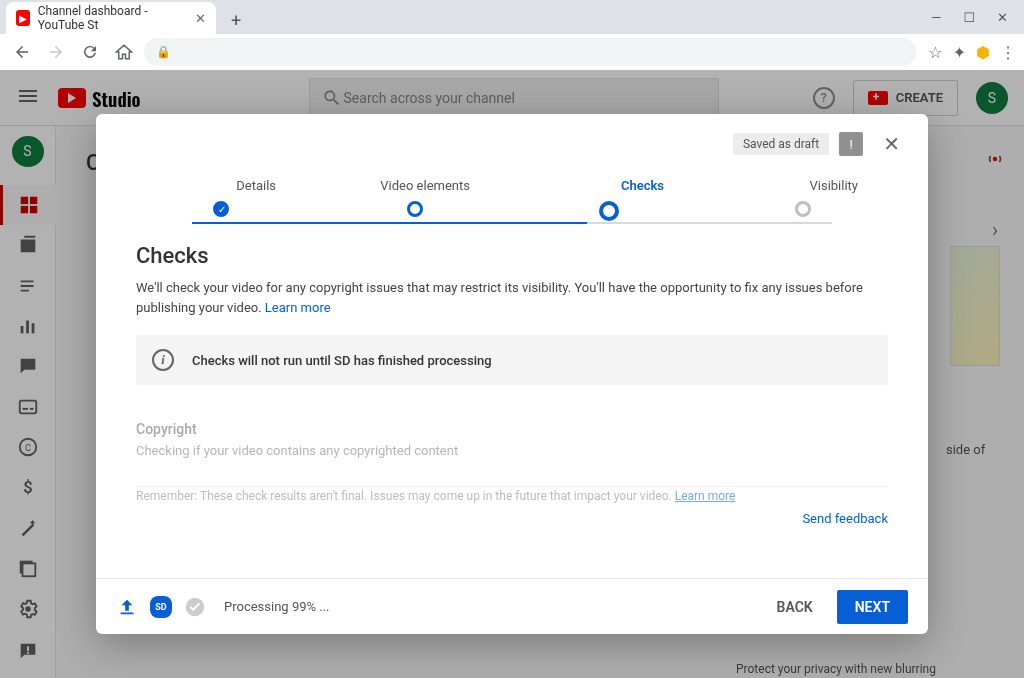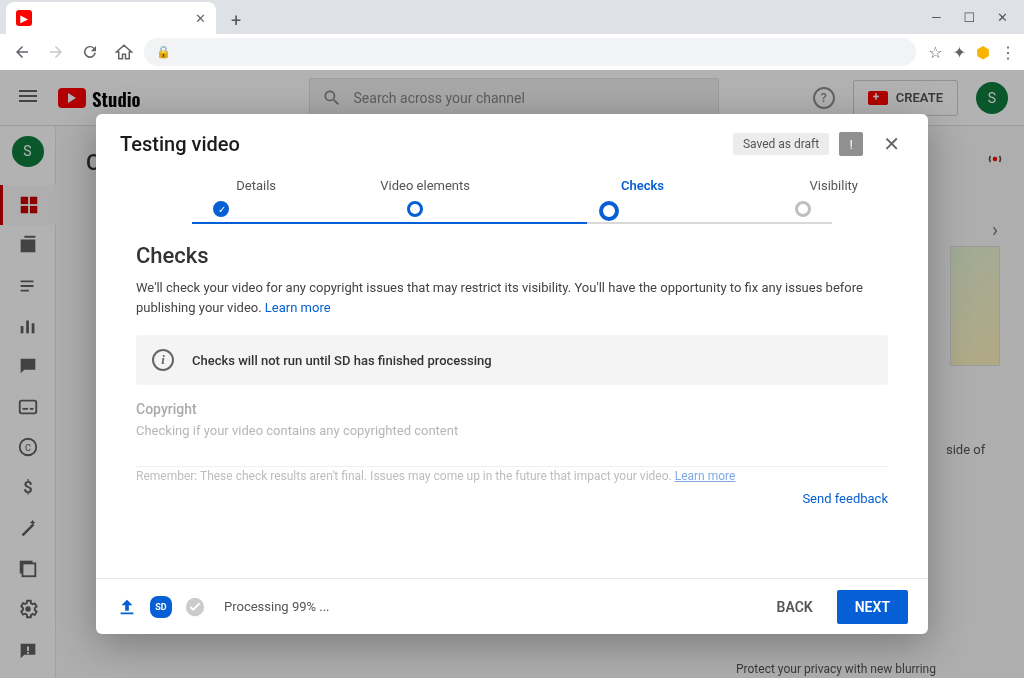--- a/index.html
+++ b/index.html
@@ -19,21 +19,21 @@
   .omnibox .lock { color:#5f6368; font-size:12px; }
   .addr-icons { display:flex; gap:10px; align-items:center; color:#5f6368; margin-left:6px;}
   .win-controls { position:absolute; top:0; right:0; height:34px; display:flex; align-items:center; gap:22px; padding-right:16px; color:#555; font-size:13px;}
 
   
   .studio-header { height:56px; background:#fff; border-bottom:1px solid #e0e0e0; display:flex; align-items:center; padding:16px 16px; gap:18px; }
   .menu-icon { width:24px; color:#606060;}
   .logo { display:flex; align-items:center; gap:6px; font-family: Oswald, Arial, sans-serif; font-weight:600; font-size:19px; }
   .logo-box { background:#ff0000; width:28px; height:20px; border-radius:4px; position:relative; }
   .logo-box::after { content:''; position:absolute; left:10px; top:5px; border-left:8px solid #fff; border-top:5px solid transparent; border-bottom:5px solid transparent;}
-  .search-box { flex:1; max-width:410px; margin-left:150px; height:40px; background:#f1f1f1; border:1px solid #e0e0e0; border-radius:2px; display:flex; align-items:center; padding:0 12px; gap:12px; color:#888; font-size:14px;}
+  .search-box { flex:1; max-width:410px; margin-left:150px; height:40px; background:#f1f1f1; border:1px solid #e0e0e0; border-radius:2px; display:flex; align-items:center; padding:0 12px; gap:2px; color:#888; font-size:14px;}
   .search-box svg { width:20px; height:20px; color:#888; }
   .hdr-right { margin-left:auto; display:flex; align-items:center; gap:18px; }
   .help-icon { width:22px; height:22px; border:2px solid #909090; border-radius:50%; color:#909090; display:flex; align-items:center; justify-content:center; font-size:13px; font-weight:500;}
   .create-btn { border:1px solid #d0d0d0; height:36px; padding:0 14px; display:flex; align-items:center; gap:8px; font-size:13px; font-weight:600; color:#555; border-radius:2px;}
   .create-btn .cam { width:20px; height:14px; background:#ff0000; position:relative; border-radius:2px;}
   .create-btn .cam::after { content:'+'; position:absolute; color:#fff; font-size:12px; left:5px; top:-1px;}
   .avatar { width:32px; height:32px; border-radius:50%; background:#0d7d3e; color:#fff; display:flex; align-items:center; justify-content:center; font-size:14px;}
 
   
   .left-rail { position:absolute; left:0; top:126px; bottom:0; width:56px; background:#fff; border-right:1px solid #e6e6e6; padding-top:10px; display:flex; flex-direction:column; align-items:center;}
@@ -74,21 +74,21 @@
   .dot.current { width:20px; height:20px; border-width:4px;}
   .dot.future { border-color:#bfbfbf;}
 
   
   .modal-body { flex:1; padding: 4px 40px; overflow:hidden; color:#333;}
   .section-title { font-size:22px; font-weight:500; margin-bottom:10px;}
   .section-desc { font-size:13px; color:#444; line-height:1.5;}
   .section-desc a { color:#065fd4; text-decoration:none;}
   .notice { background:#f4f4f4; border-radius:3px; padding:14px 16px; margin-top:18px; display:flex; align-items:center; gap:18px; color:#333; font-size:13px; font-weight:500;}
   .notice .info-ic { width:22px; height:22px; border:2px solid #666; border-radius:50%; display:flex; align-items:center; justify-content:center; font-family: serif; font-style:italic; color:#666; font-weight:700; font-size:13px;}
-  .copyright { margin-top:16px;}
+  .copyright { margin-top:36px;}
   .copyright h4 { font-size:14px; font-weight:500; color:#aaa; margin-bottom:6px;}
   .copyright p { font-size:13px; color:#b6b6b6;}
   .remember { font-size:12px; color:#bdbdbd; margin-top:28px; line-height:1.5; border-top:1px solid #eee; }
   .remember a { color:#7fa9e3;}
   .send-fb { text-align:right; color:#065fd4; font-size:13px; margin-top:6px;}
 
   
   .modal-footer { border-top:1px solid #e6e6e6; height:56px; display:flex; align-items:center; padding:0 20px; gap:12px;}
   .foot-ic { width:22px; height:22px; display:flex; align-items:center; justify-content:center;}
   .processing { font-size:13px; color:#555; margin-left:6px;}
@@ -103,20 +103,21 @@
 <div class="win-controls">
   <span>—</span>
   <span>☐</span>
   <span>✕</span>
 </div>
 
 <div class="browser-chrome">
   <div class="tab-strip">
     <div class="tab">
       <div class="tab-favicon">▶</div>
+      <span>Channel dashboard - YouTube St</span>
       <span class="tab-close">✕</span>
     </div>
     <div class="new-tab">+</div>
   </div>
   <div class="addr-bar">
     <div class="nav-btn">
         <svg viewBox="0 0 24 24">
           <path d="M20 11H7.8l5.6-5.6L12 4l-8 8 8 8 1.4-1.4L7.8 13H20z"></path>
         </svg>
       </div>
@@ -262,21 +263,20 @@
   <div class="arrow">›</div>
   <div class="bg-thumb"></div>
   <div class="bg-text">side of</div>
   <div class="bg-privacy">Protect your privacy with new blurring</div>
 </div>
 
 <div class="overlay"></div>
 
 <div class="modal">
   <div class="modal-header">
-    <div class="modal-title">Testing video</div>
     <div class="draft-badge">Saved as draft</div>
     <div class="feedback-ic">!</div>
     <div class="close-btn">✕</div>
   </div>
 
   <div class="stepper">
     <div class="line"></div>
     <div class="line-blue"></div>
     <div class="steps">
       <div class="step">

